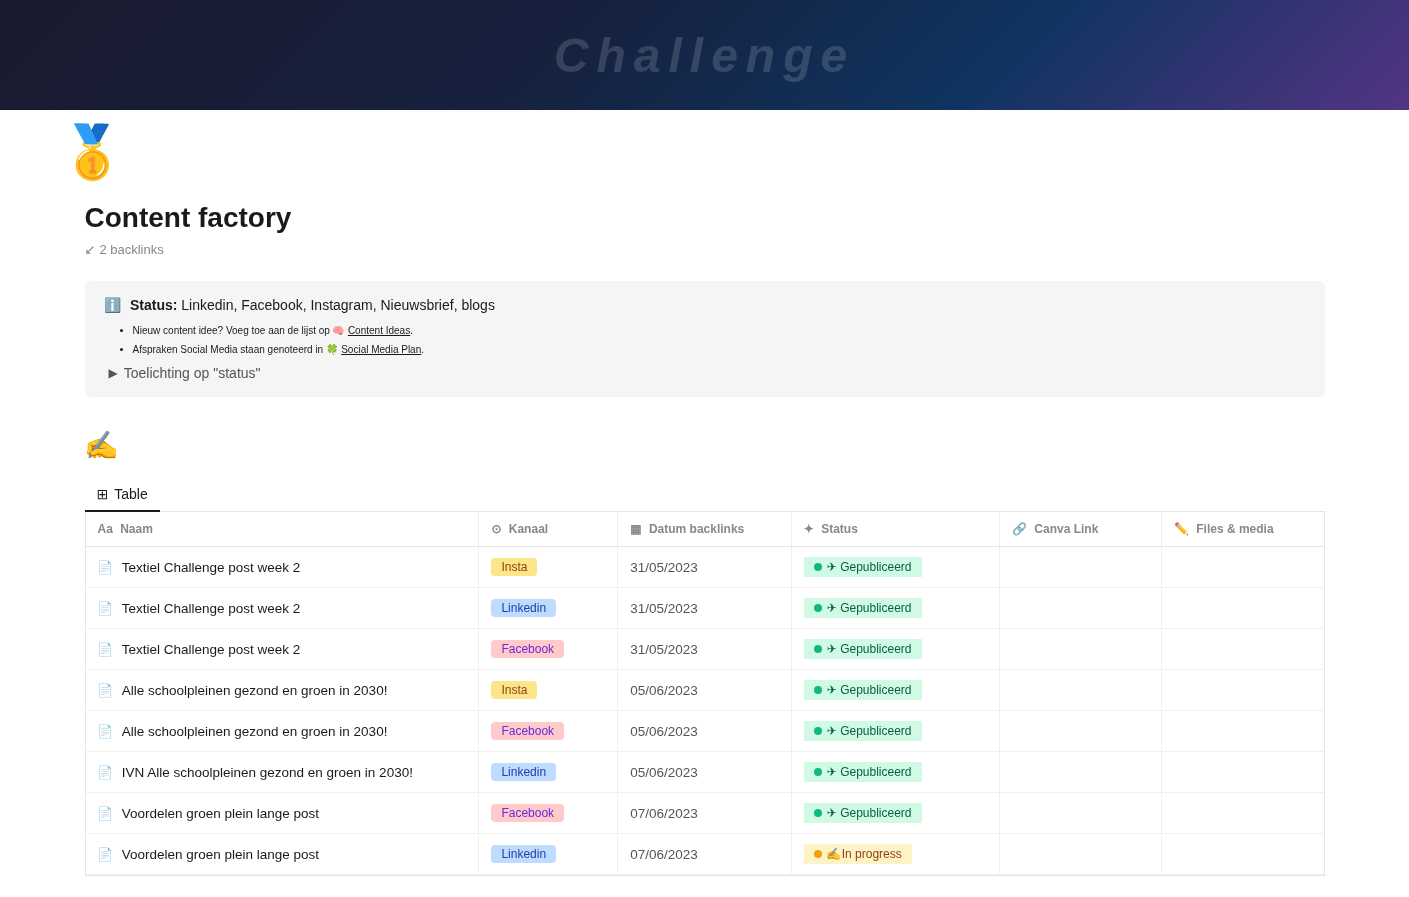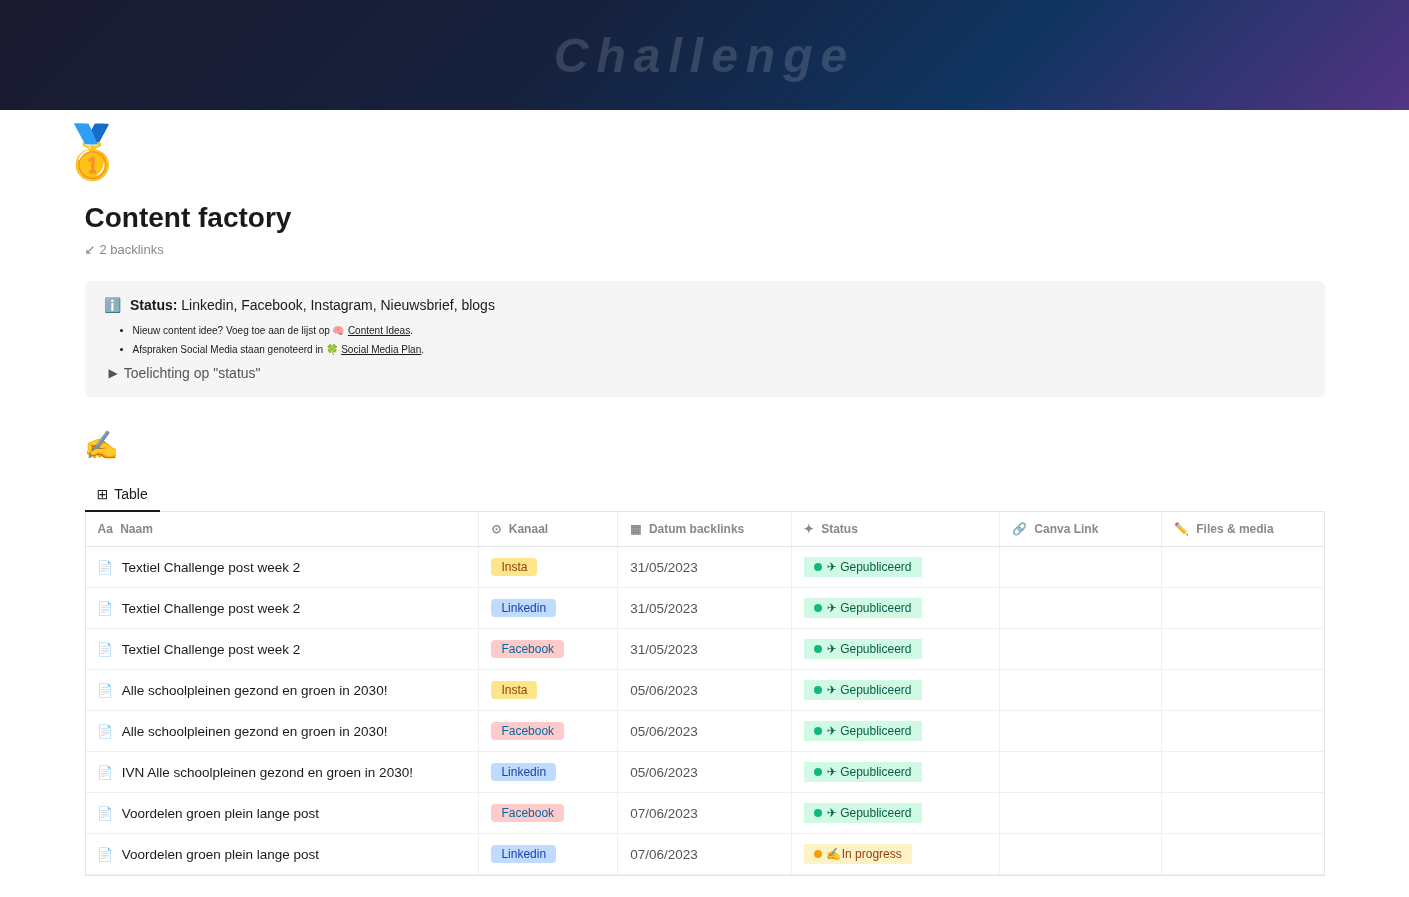--- a/index.html
+++ b/index.html
@@ -188,21 +188,21 @@
     .kanaal-badge {
       display: inline-block;
       padding: 2px 10px;
       border-radius: 4px;
       font-size: 12px;
       font-weight: 400;
       white-space: nowrap;
     }
     .kanaal-insta { background: #fde68a; color: #92400e; }
     .kanaal-linkedin { background: #bfdbfe; color: #1e40af; }
-    .kanaal-facebook { background: #fecaca; color: #0369a1; }
+    .kanaal-facebook { background: #fecaca; color: #6d28d9; }
 
     .datum-cell { color: #555; white-space: nowrap; }
 
     .status-badge {
       display: inline-flex;
       align-items: center;
       gap: 5px;
       padding: 3px 10px;
       border-radius: 0;
       font-size: 12px;

